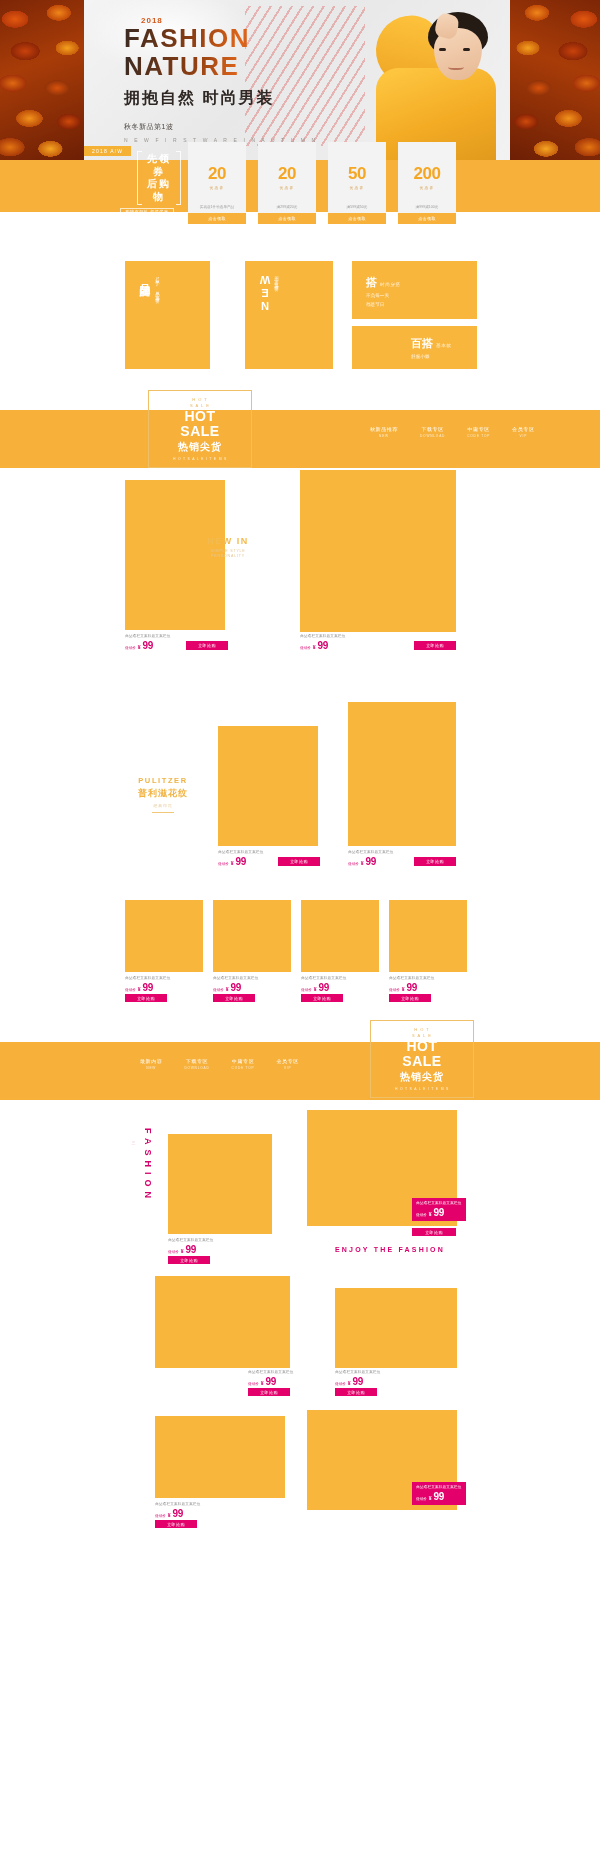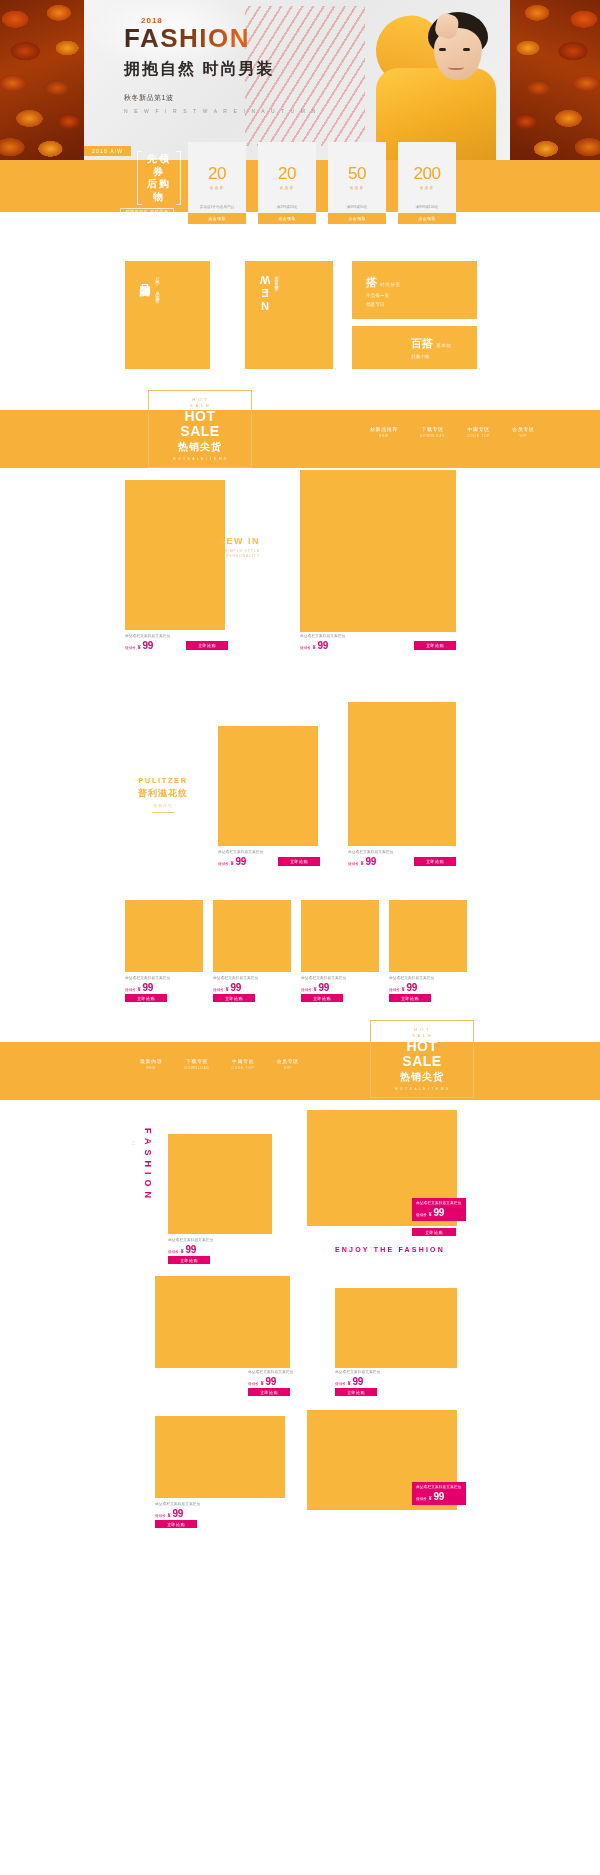--- a/index.html
+++ b/index.html
@@ -92,21 +92,21 @@
     border-top: 1px solid rgba(255,255,255,.85); border-bottom: 1px solid rgba(255,255,255,.85);
   }
   .cl-box::before { left: 0; border-left: 1px solid rgba(255,255,255,.85); }
   .cl-box::after { right: 0; border-right: 1px solid rgba(255,255,255,.85); }
   .cl-t1, .cl-t2 { font-size: 10px; font-weight: bold; color: #fff; letter-spacing: 2px; line-height: 1.25; text-align:center;}
   .cl-t3 { font-size: 4px; color: #fff; letter-spacing: .6px; margin-top: 3px;
            border: 1px solid rgba(255,255,255,.7); padding: 0 4px; }
   .cl-t4 { font-size: 3.6px; color: rgba(255,255,255,.9); letter-spacing: .3px; margin-top: 2px; }
   .coupon-cards { position: absolute; left: 188px; top: -18px; display: flex; gap: 12px; }
   .coupon-card { width: 58px; height: 82px; background: #f3f3f3; display:flex; flex-direction:column; align-items:center; }
-  .cc-amt { font-size: 17px; font-weight: normal; color: #f5a623; margin-top: 22px; letter-spacing: -.5px; }
+  .cc-amt { font-size: 17px; font-weight: bold; color: #f5a623; margin-top: 22px; letter-spacing: -.5px; }
   .cc-unit { font-size: 3.6px; color: #d9a24f; letter-spacing: 1.4px; margin-top: 2px; }
   .cc-cond { font-size: 3.6px; color: #9a9a9a; margin-top: 15px; text-align:center; }
   .cc-btn { margin-top: auto; width: 58px; height: 11px; background: #f7b13a; color: #fff;
             font-size: 4px; display:flex; align-items:center; justify-content:center; letter-spacing:.4px; }
 
   
   .catgrid { position: relative; width: 600px; height: 130px; background: #fff; }
   .tile { position: absolute; background: #f9b githu; }
   .tile { background: #f9b63c; }
   .t-a { left: 125px; top: 7px;  width: 85px; height: 108px; }
@@ -149,21 +149,21 @@
   .pinfo { position: absolute; text-align: right; }
   .p-title { font-size: 3.6px; color: #888; letter-spacing: .2px; white-space: nowrap; }
   .p-priceline { display: flex; align-items: baseline; gap: 2px; margin-top: 2px; }
   .p-label { font-size: 3.6px; color: #d5006d; }
   .p-cur { font-size: 5px; color: #d5006d; font-weight: bold; }
   .p-price { font-size: 10px; color: #d5006d; font-weight: bold; letter-spacing: -.3px; }
   .p-btn { position: absolute; background: #e4006b; color: #fff; font-size: 4px;
            display:flex; align-items:center; justify-content:center; letter-spacing: .4px; }
 
   
-  .lbl-newin { position: absolute; text-align: right; }
+  .lbl-newin { position: absolute; text-align: center; }
   .ln-en { font-size: 9px; font-weight: bold; color: #f3ba4e; letter-spacing: 1.5px; }
   .ln-s1 { font-size: 3.6px; color: #e4c796; letter-spacing: .8px; margin-top: 3px; }
   .ln-s2 { font-size: 3.6px; color: #e4c796; letter-spacing: .8px; margin-top: 1px; }
   .lbl-pul { position: absolute; text-align: center; }
   .lp-en { font-size: 7.5px; font-weight: bold; color: #f0b243; letter-spacing: 1.6px; }
   .lp-cn { font-size: 9px; font-weight: bold; color: #f2b342; letter-spacing: 1px; margin-top: 2px; }
   .lp-s  { font-size: 3.8px; color: #e7c896; letter-spacing: 1px; margin-top: 3px; }
   .lp-rule { width: 22px; height: 1px; background: #f0c878; margin: 4px auto 0; }
 
   .vfashion { position: absolute; writing-mode: vertical-rl; color: #d5006d;
@@ -177,20 +177,21 @@
 <div class="page">
 
   <div class="hero">
     <div class="hero-leaves-l"></div>
     <div class="hero-leaves-r"></div>
     <div class="hero-stage">
       <div class="hero-stripes"></div>
       <div class="hero-copy">
         <div class="hero-year">2018</div>
         <div class="hero-title1">FASHION</div>
+        <div class="hero-title2">NATURE</div>
         <div class="hero-cn">拥抱自然 时尚男装</div>
         <div class="hero-sub">秋冬新品第1波</div>
         <div class="hero-sub2">N E W   F I R S T   W A R E   I N   A U T U M N</div>
       </div>
       <div class="hero-person">
         <div class="p-arm"></div>
         <div class="p-body"></div>
         <div class="p-hair"></div>
         <div class="p-face"></div>
         <div class="p-eye1"></div>

